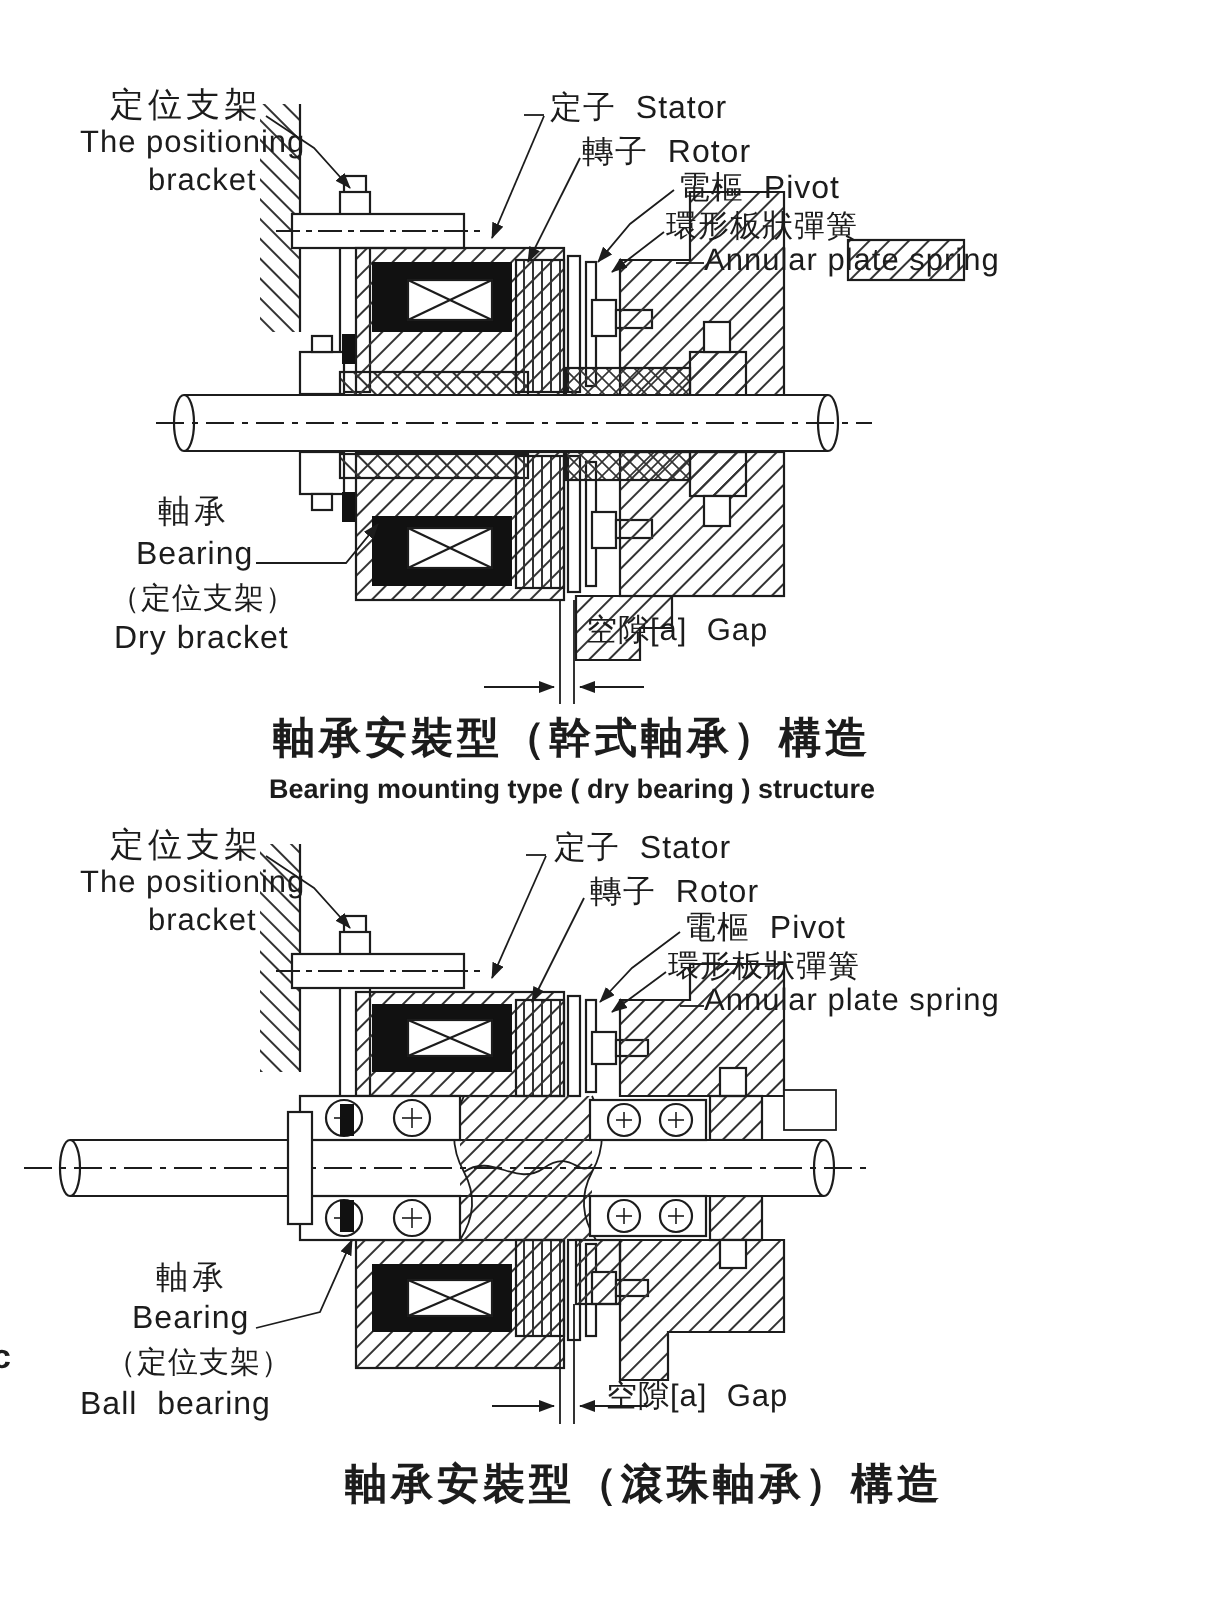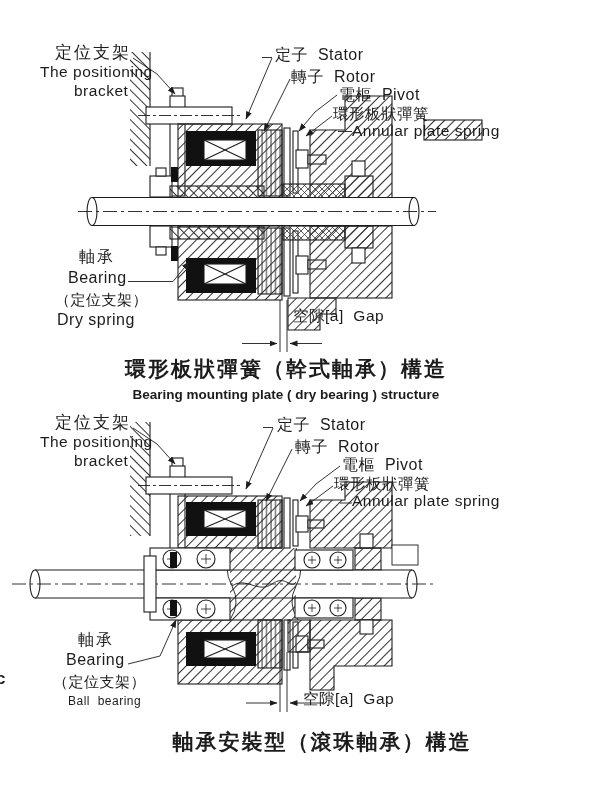--- a/index.html
+++ b/index.html
@@ -256,34 +256,34 @@
   <div class="lbl" style="left:40px;top:64px;font-size:15.5px;">The positioning</div>
   <div class="lbl" style="left:74px;top:83px;font-size:15.5px;">bracket</div>
   <div class="lbl" style="left:275px;top:47px;font-size:16px;">定子  Stator</div>
   <div class="lbl" style="left:291px;top:69px;font-size:16px;">轉子  Rotor</div>
   <div class="lbl" style="left:339px;top:87px;font-size:16px;">電樞  Pivot</div>
   <div class="lbl" style="left:333px;top:106px;font-size:15.5px;">環形板狀彈簧</div>
   <div class="lbl" style="left:352px;top:123px;font-size:15.5px;">Annular plate spring</div>
   <div class="lbl cjk" style="left:79px;top:249px;font-size:16px;">軸承</div>
   <div class="lbl" style="left:68px;top:270px;font-size:16px;">Bearing</div>
   <div class="lbl" style="left:55px;top:292px;font-size:15px;">（定位支架）</div>
-  <div class="lbl" style="left:57px;top:312px;font-size:16px;">Dry spring</div>
+  <div class="lbl" style="left:57px;top:312px;font-size:16px;">Dry bracket</div>
   <div class="lbl" style="left:293px;top:308px;font-size:15.5px;">空隙[a]  Gap</div>
-  <div class="caption-cjk" style="top:355px;">環形板狀彈簧（幹式軸承）構造</div>
-  <div class="caption-en" style="top:387px;">Bearing mounting plate ( dry bearing ) structure</div>
+  <div class="caption-cjk" style="top:355px;">軸承安裝型（幹式軸承）構造</div>
+  <div class="caption-en" style="top:387px;">Bearing mounting type ( dry bearing ) structure</div>
 
   <div class="lbl cjk" style="left:55px;top:414px;font-size:17px;">定位支架</div>
   <div class="lbl" style="left:40px;top:434px;font-size:15.5px;">The positioning</div>
   <div class="lbl" style="left:74px;top:453px;font-size:15.5px;">bracket</div>
   <div class="lbl" style="left:277px;top:417px;font-size:16px;">定子  Stator</div>
   <div class="lbl" style="left:295px;top:439px;font-size:16px;">轉子  Rotor</div>
   <div class="lbl" style="left:342px;top:457px;font-size:16px;">電樞  Pivot</div>
   <div class="lbl" style="left:334px;top:476px;font-size:15.5px;">環形板狀彈簧</div>
   <div class="lbl" style="left:352px;top:493px;font-size:15.5px;">Annular plate spring</div>
   <div class="lbl cjk" style="left:78px;top:632px;font-size:16px;">軸承</div>
   <div class="lbl" style="left:66px;top:652px;font-size:16px;">Bearing</div>
   <div class="lbl" style="left:53px;top:674px;font-size:15px;">（定位支架）</div>
-  <div class="lbl" style="left:68px;top:695px;font-size:12px;">Ball  bearing</div>
+  <div class="lbl" style="left:40px;top:695px;font-size:16px;">Ball  bearing</div>
   <div class="lbl" style="left:303px;top:691px;font-size:15.5px;">空隙[a]  Gap</div>
   <div class="caption-cjk" style="top:728px;margin-left:36px;">軸承安裝型（滾珠軸承）構造</div>
 
   <div class="lbl" style="left:-4px;top:670px;font-size:17px;font-weight:bold;">c</div>
 </div>
 
 </body></html>

